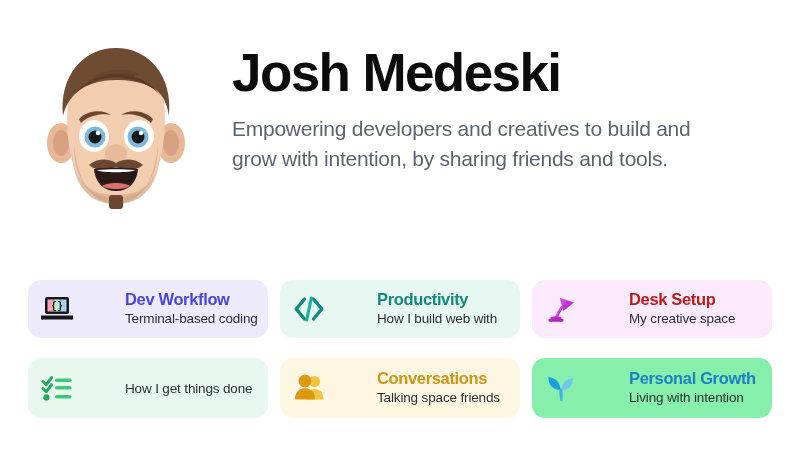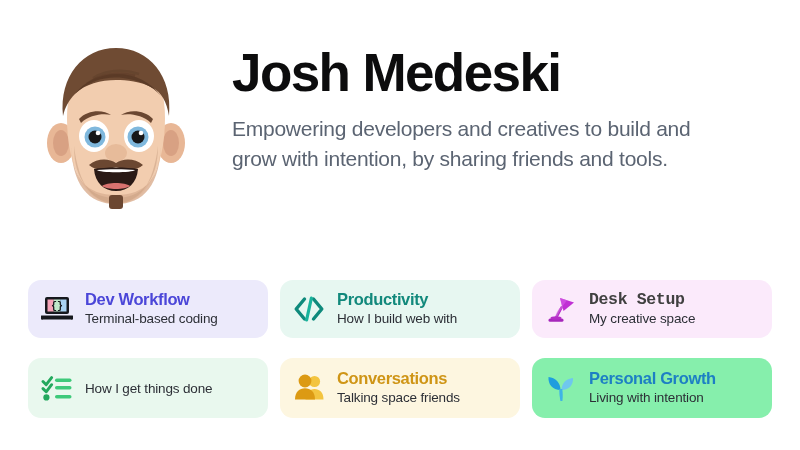--- a/index.html
+++ b/index.html
@@ -98,20 +98,21 @@
     align-items: center;
     justify-content: center;
     margin-right: 11px;
   }
   .card-icon svg { display: block; }
   .card-body {
     display: flex;
     flex-direction: column;
     justify-content: space-between;
     min-width: 0;
+    margin-left: 40px;
   }
   .card-title {
     font-size: 16.5px;
     font-weight: 700;
     letter-spacing: -0.35px;
     line-height: 1.18;
     white-space: nowrap;
   }
   .card-sub {
     font-size: 13.5px;
@@ -122,21 +123,21 @@
     white-space: nowrap;
     margin-top: 1px;
   }
 
   
   .c-dev        { background: #eceafb; }
   .c-dev .card-title  { color: #4b46d8; }
   .c-development{ background: #e7f7f1; }
   .c-development .card-title { color: #12897c; }
   .c-desk       { background: #fbeafb; }
-  .c-desk .card-title { color: #404040; font-family: Liberation Mono, monospace; }
+  .c-desk .card-title { color: #b91c1c; }
   .c-productivity { background: #e9f8ee; }
   .c-productivity .card-title { color: #22a35a; }
   .c-conversations { background: #fdf6e0; }
   .c-conversations .card-title { color: #cf9516; }
   .c-growth     { background: #86efac; }
   .c-growth .card-title { color: #1d7fc4; }
 </style>
 </head>
 <body>
 

